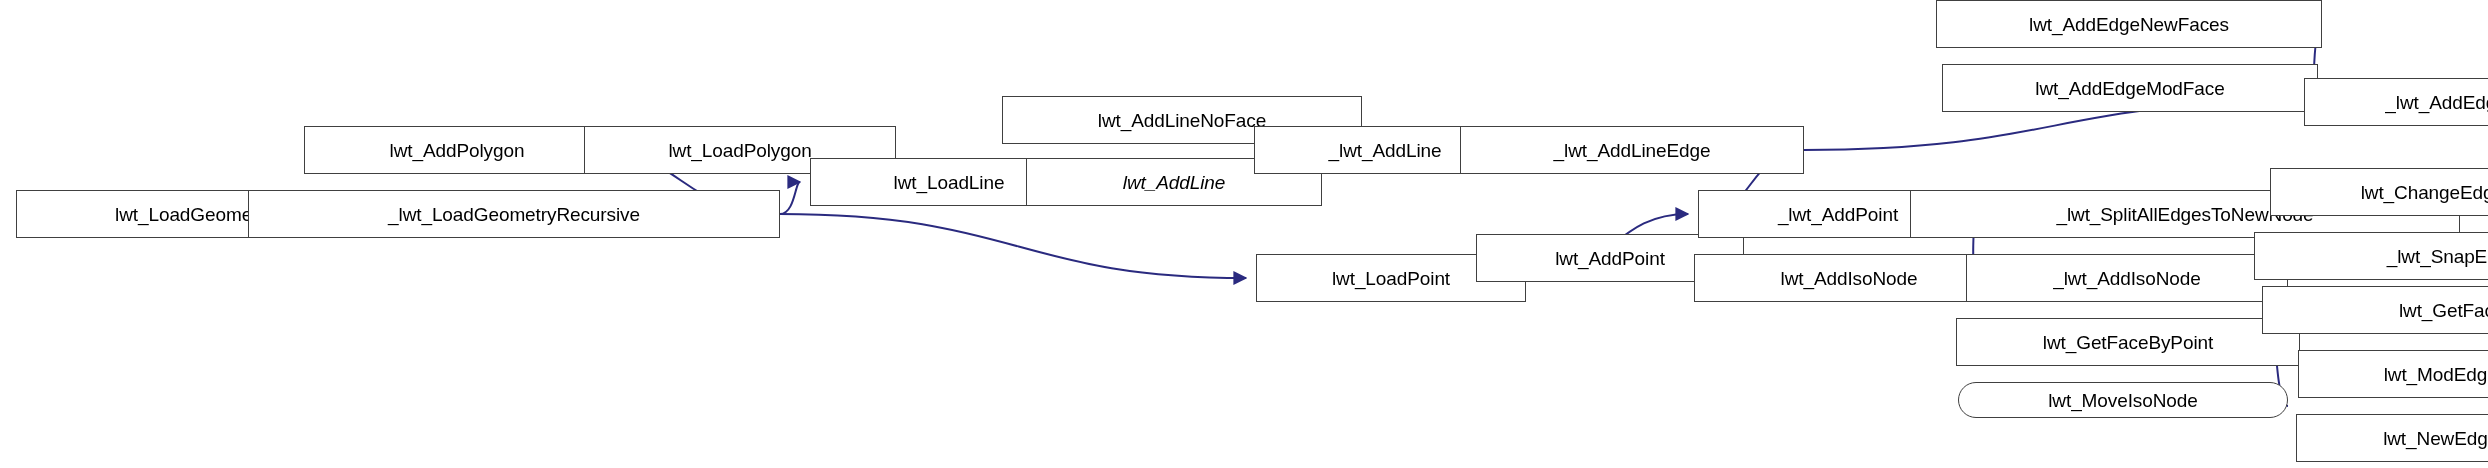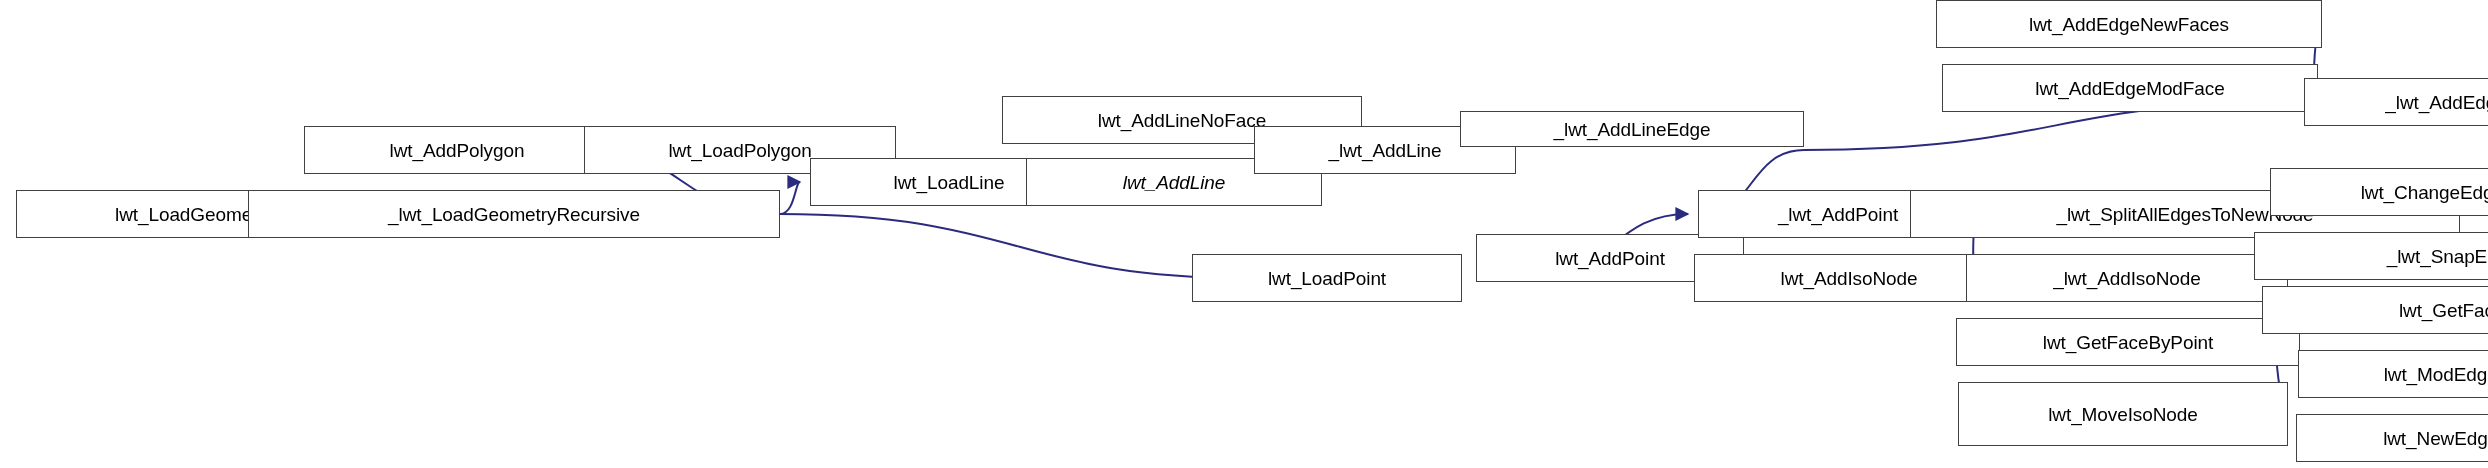--- a/index.html
+++ b/index.html
@@ -93,29 +93,29 @@
   </svg>
   <div id="node-layer">
       <div class="node" style="left: 16px; top: 190px; width: 356px; height: 48px;">lwt_LoadGeometry</div>
       <div class="node" style="left: 248px; top: 190px; width: 532px; height: 48px;">_lwt_LoadGeometryRecursive</div>
       <div class="node" style="left: 304px; top: 126px; width: 306px; height: 48px;">lwt_AddPolygon</div>
       <div class="node" style="left: 584px; top: 126px; width: 312px; height: 48px;">lwt_LoadPolygon</div>
       <div class="node" style="left: 810px; top: 158px; width: 254px; height: 48px; padding-left: 24px;">lwt_LoadLine</div>
       <div class="node" style="left: 1026px; top: 158px; width: 296px; height: 48px; font-style: italic;">lwt_AddLine</div>
       <div class="node" style="left: 1002px; top: 96px; width: 360px; height: 48px;">lwt_AddLineNoFace</div>
       <div class="node" style="left: 1254px; top: 126px; width: 262px; height: 48px;">_lwt_AddLine</div>
-      <div class="node" style="left: 1460px; top: 111px; width: 344px; height: 36px;">_lwt_AddLineEdge</div>
-      <div class="node" style="left: 1192px; top: 254px; width: 270px; height: 48px;">lwt_LoadPoint</div>
+      <div class="node" style="left: 1460px; top: 126px; width: 344px; height: 48px;">_lwt_AddLineEdge</div>
+      <div class="node" style="left: 1256px; top: 254px; width: 270px; height: 48px;">lwt_LoadPoint</div>
       <div class="node" style="left: 1476px; top: 190px; width: 268px; height: 48px; margin-top: 44px;">lwt_AddPoint</div>
       <div class="node" style="left: 1698px; top: 190px; width: 280px; height: 48px;">_lwt_AddPoint</div>
       <div class="node" style="left: 1694px; top: 254px; width: 310px; height: 48px;">lwt_AddIsoNode</div>
       <div class="node" style="left: 1966px; top: 254px; width: 322px; height: 48px;">_lwt_AddIsoNode</div>
       <div class="node" style="left: 1910px; top: 190px; width: 550px; height: 48px;">_lwt_SplitAllEdgesToNewNode</div>
       <div class="node" style="left: 1956px; top: 318px; width: 344px; height: 48px;">lwt_GetFaceByPoint</div>
-      <div class="node" style="left: 1958px; top: 382px; width: 330px; height: 64px;">lwt_MoveIsoNode</div>
+      <div class="node" style="left: 1958px; top: 382px; width: 330px; height: 36px; border-radius: 24px;">lwt_MoveIsoNode</div>
       <div class="node" style="left: 2262px; top: 286px; width: 512px; height: 48px;">lwt_GetFaceContainingPoint</div>
       <div class="node" style="left: 2298px; top: 350px; width: 324px; height: 48px;">lwt_ModEdgeHeal</div>
       <div class="node" style="left: 2296px; top: 414px; width: 328px; height: 48px;">lwt_NewEdgeHeal</div>
       <div class="node" style="left: 1936px; top: 0px; width: 386px; height: 48px;">lwt_AddEdgeNewFaces</div>
       <div class="node" style="left: 1942px; top: 64px; width: 376px; height: 48px;">lwt_AddEdgeModFace</div>
       <div class="node" style="left: 2304px; top: 78px; width: 284px; height: 48px;">_lwt_AddEdge</div>
       <div class="node" style="left: 2270px; top: 168px; width: 376px; height: 48px;">lwt_ChangeEdgeGeom</div>
       <div class="node" style="left: 2254px; top: 232px; width: 528px; height: 48px;">_lwt_SnapEdgeToExistingNode</div>
     </div>
 </div>

